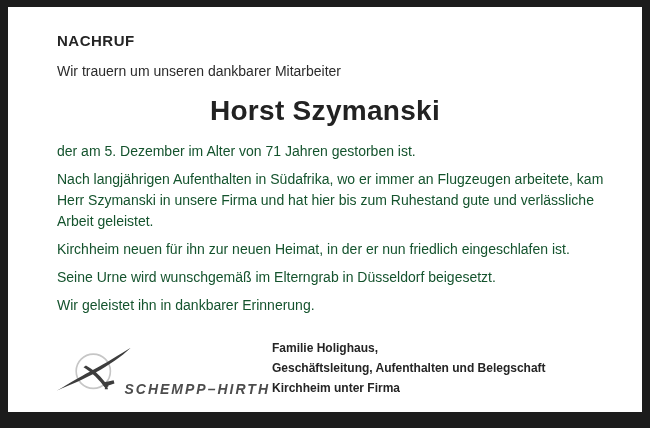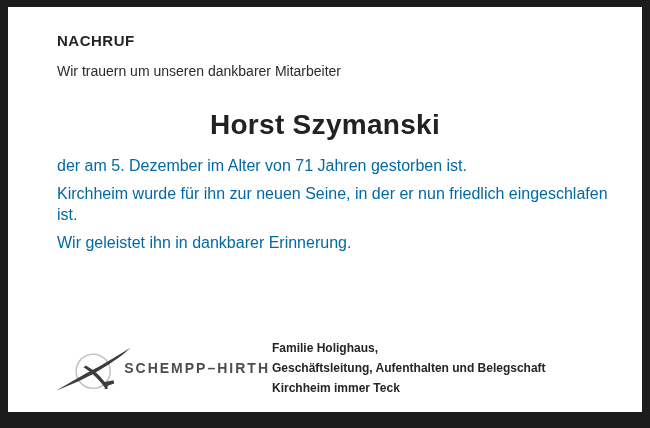--- a/index.html
+++ b/index.html
@@ -39,41 +39,42 @@
   }
   .intro {
     font-size: 14px;
     margin-bottom: 11px;
   }
   .name {
     font-size: 28px;
     font-weight: bold;
     color: #222222;
     text-align: center;
-    margin: 19px 0 14px -25px;
+    margin: 5px 0 14px -25px;
     letter-spacing: 0.3px;
   }
   .para {
-    font-size: 16px;
+    font-size: 14px;
     line-height: 21px;
     margin: 0 0 7px 0;
     max-width: 562px;
-    color: #0369a1;
+    color: #14532d;
   }
   .footer {
     margin-top: auto;
     display: flex;
     align-items: center;
     padding-bottom: 6px;
   }
   .logo {
     width: 213px;
     display: flex;
-    align-items: center;
+    align-items: flex-end;
     flex-shrink: 0;
+    font-style: italic;
   }
   .logo svg {
     width: 96px;
     height: 58px;
     display: block;
     margin-left: -2px;
   }
   .wordmark {
     font-size: 14px;
     font-weight: bold;
@@ -97,23 +98,25 @@
   <div class="card">
 
     <div class="kicker">NACHRUF</div>
 
     <div class="intro">Wir trauern um unseren dankbarer Mitarbeiter</div>
 
     <div class="name">Horst Szymanski</div>
 
     <p class="para">der am 5. Dezember im Alter von 71 Jahren gestorben ist.</p>
 
+    <p class="para">Nach langjährigen Aufenthalten in Südafrika, wo er immer an Flugzeugen arbeitete, kam Herr Szymanski in unsere Firma und hat hier bis zum Ruhestand gute und verlässliche Arbeit geleistet.</p>
 
-    <p class="para">Kirchheim wurde für ihn zur neuen Seine, in der er nun friedlich eingeschlafen ist.</p>
+    <p class="para">Kirchheim neuen für ihn zur neuen Heimat, in der er nun friedlich eingeschlafen ist.</p>
 
+    <p class="para">Seine Urne wird wunschgemäß im Elterngrab in Düsseldorf beigesetzt.</p>
 
     <p class="para">Wir geleistet ihn in dankbarer Erinnerung.</p>
 
     <div class="footer">
 
       <div class="logo">
         <svg viewBox="0 0 100 64" xmlns="http://www.w3.org/2000/svg" aria-hidden="true">
           <circle cx="47" cy="36" r="21" fill="none" stroke="#c6c6c6" stroke-width="2"></circle>
           <g fill="#3d3d3d">
             <path d="M2,60 C20,49 36,40 47,34 C62,26 80,15 93,7
@@ -123,18 +126,18 @@
             <path d="M58,50 L72,47 L73,51 L61,55 Z"></path>
             <path d="M63,50 L61,58 L65,58 Z"></path>
           </g>
         </svg>
         <span class="wordmark">SCHEMPP–HIRTH</span>
       </div>
 
       <div class="signature">
         <div>Familie Holighaus,</div>
         <div>Geschäftsleitung, Aufenthalten und Belegschaft</div>
-        <div>Kirchheim immer Teck</div>
+        <div>Kirchheim unter Firma</div>
       </div>
 
     </div>
   </div>
 </div>
 
 </body></html>

